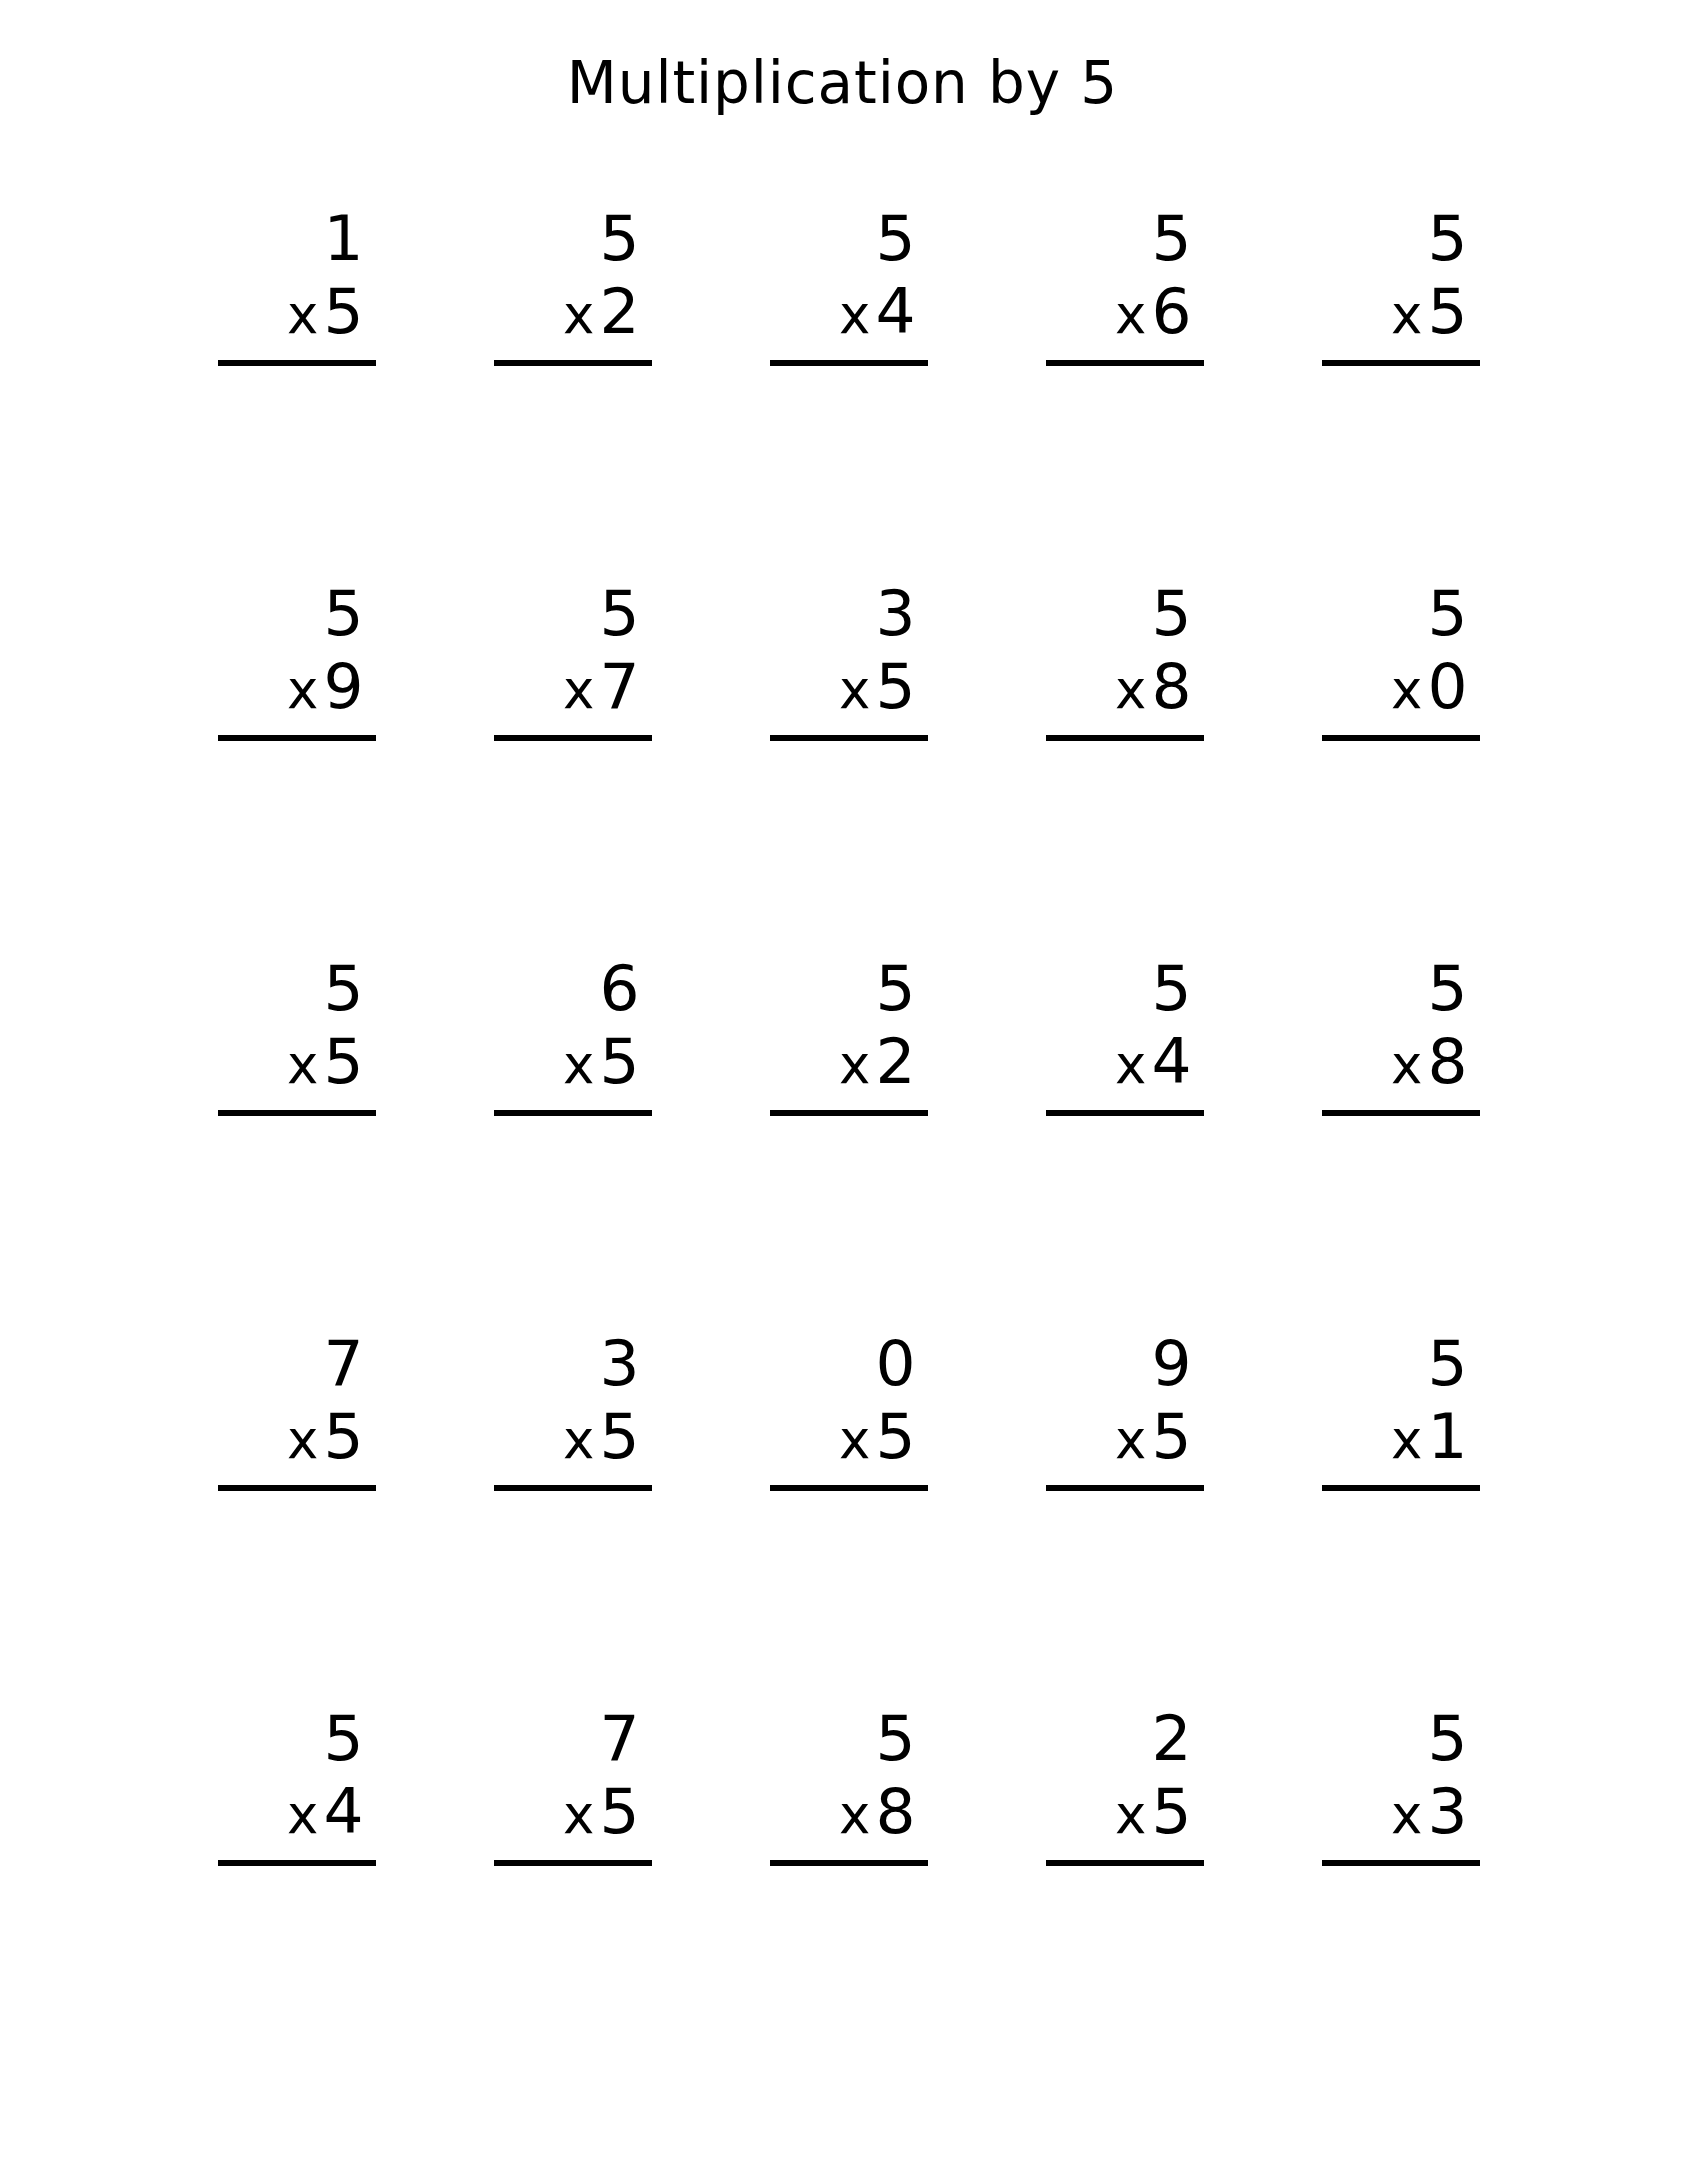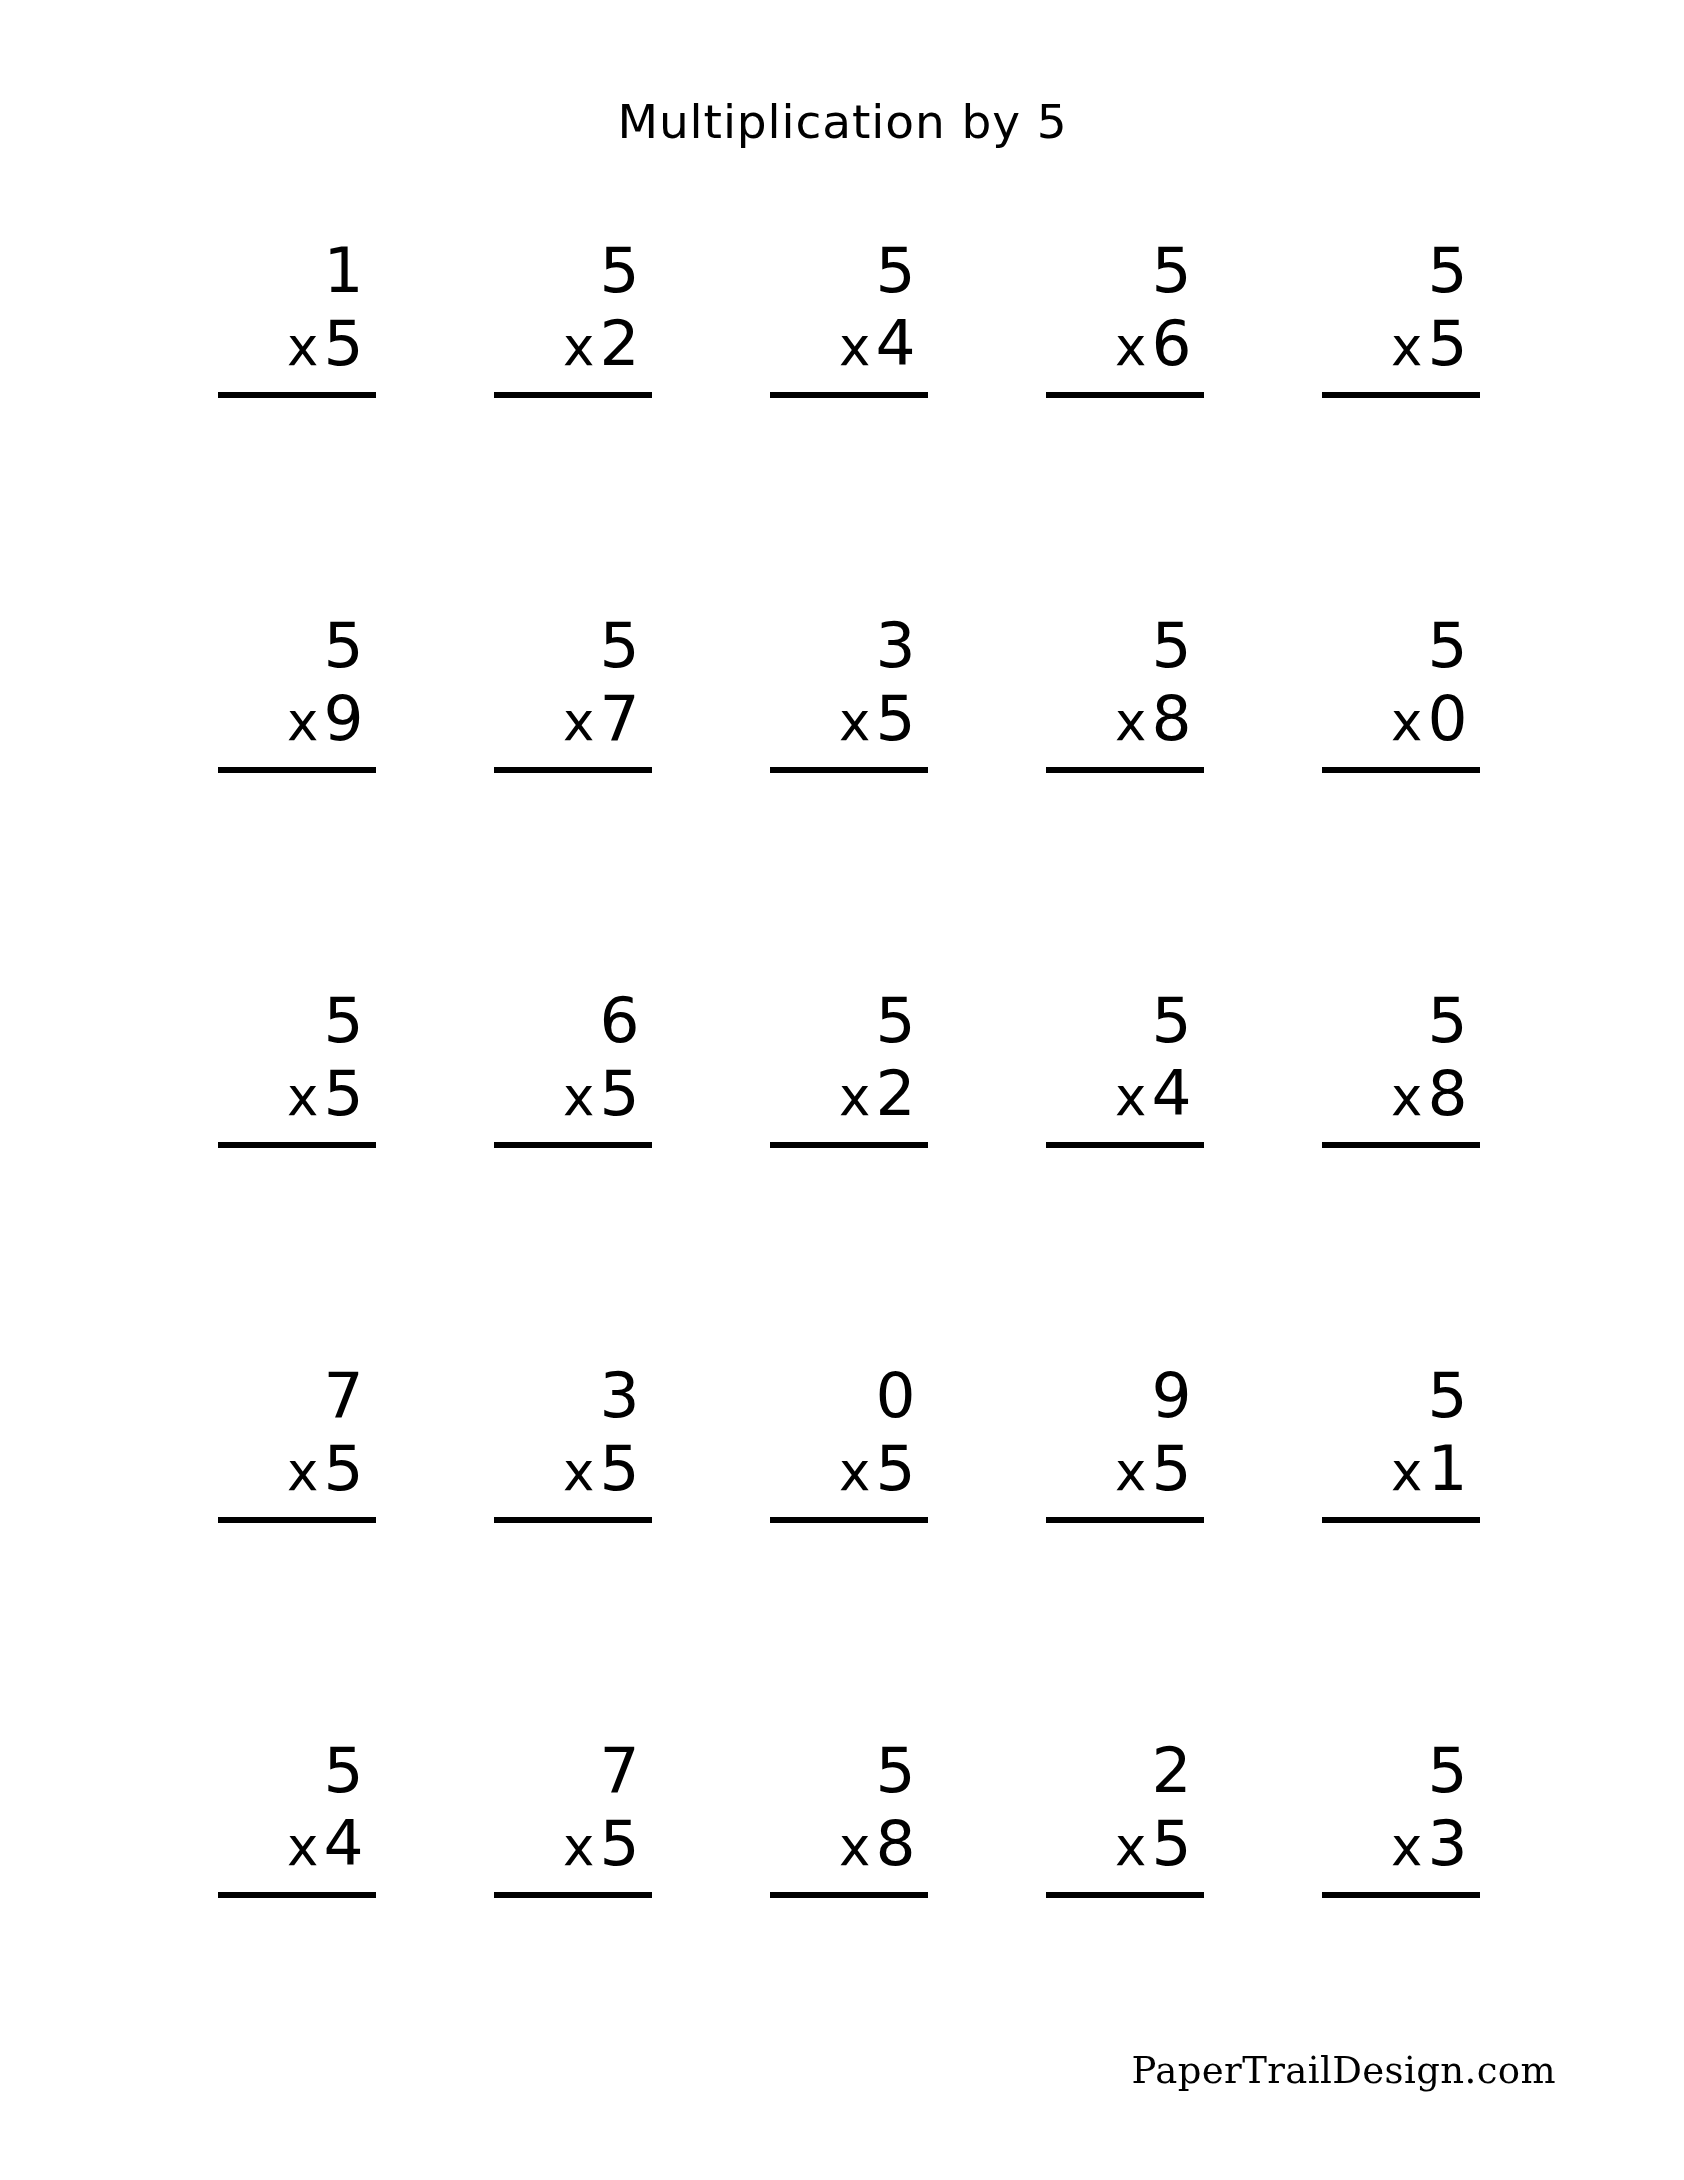--- a/index.html
+++ b/index.html
@@ -17,24 +17,24 @@
   }
   .page {
     width: 1685px;
     height: 2181px;
     position: relative;
     box-sizing: border-box;
     background: #ffffff;
   }
   .worksheet-title {
     text-align: center;
-    font-size: 47px;
+    font-size: 58px;
     font-weight: 400;
     letter-spacing: 0.9px;
-    padding-top: 94px;
+    padding-top: 49px;
     font-family: "DejaVu Sans", sans-serif;
   }
   .problem-grid {
     margin: 0 auto;
     padding-top: 85px;
     width: 1380px;
     display: grid;
     grid-template-columns: repeat(5, 1fr);
     grid-template-rows: repeat(5, 375px);
     justify-items: center;
@@ -279,16 +279,15 @@
       <div class="problem">
         <div class="top-number">5</div>
         <div class="bottom-row">
           <span class="op-sign">x</span>
           <span>3</span>
         </div>
         <div class="answer-line"></div>
       </div>
     </div>
 
-  <div class="footer-credit">PaperTrailDesign.com</div>
 
 </div>
 
 
 </body></html>

